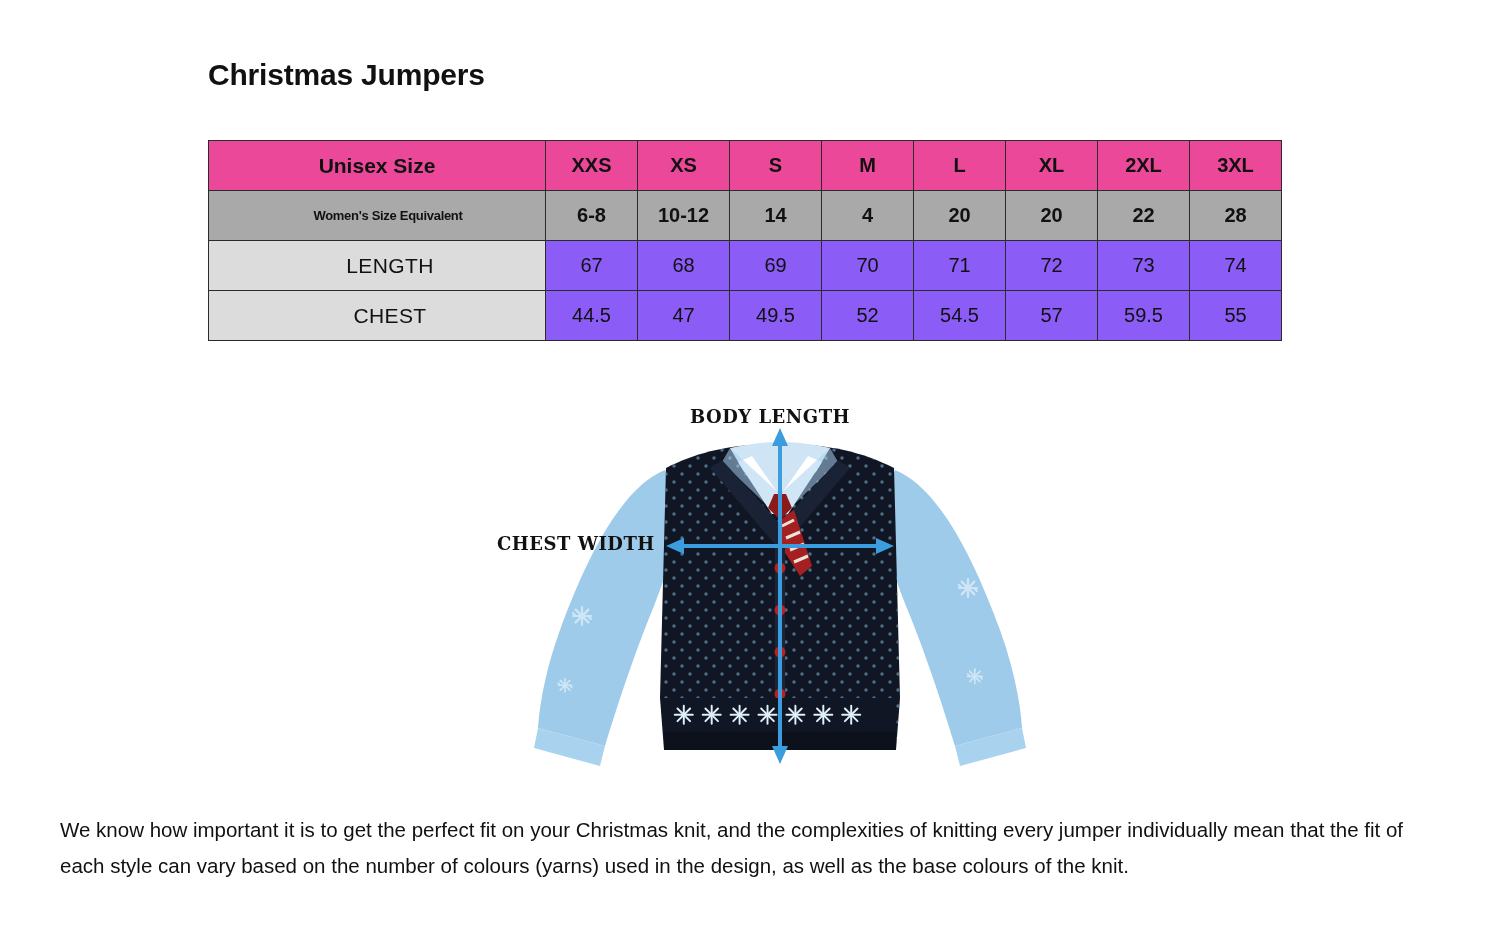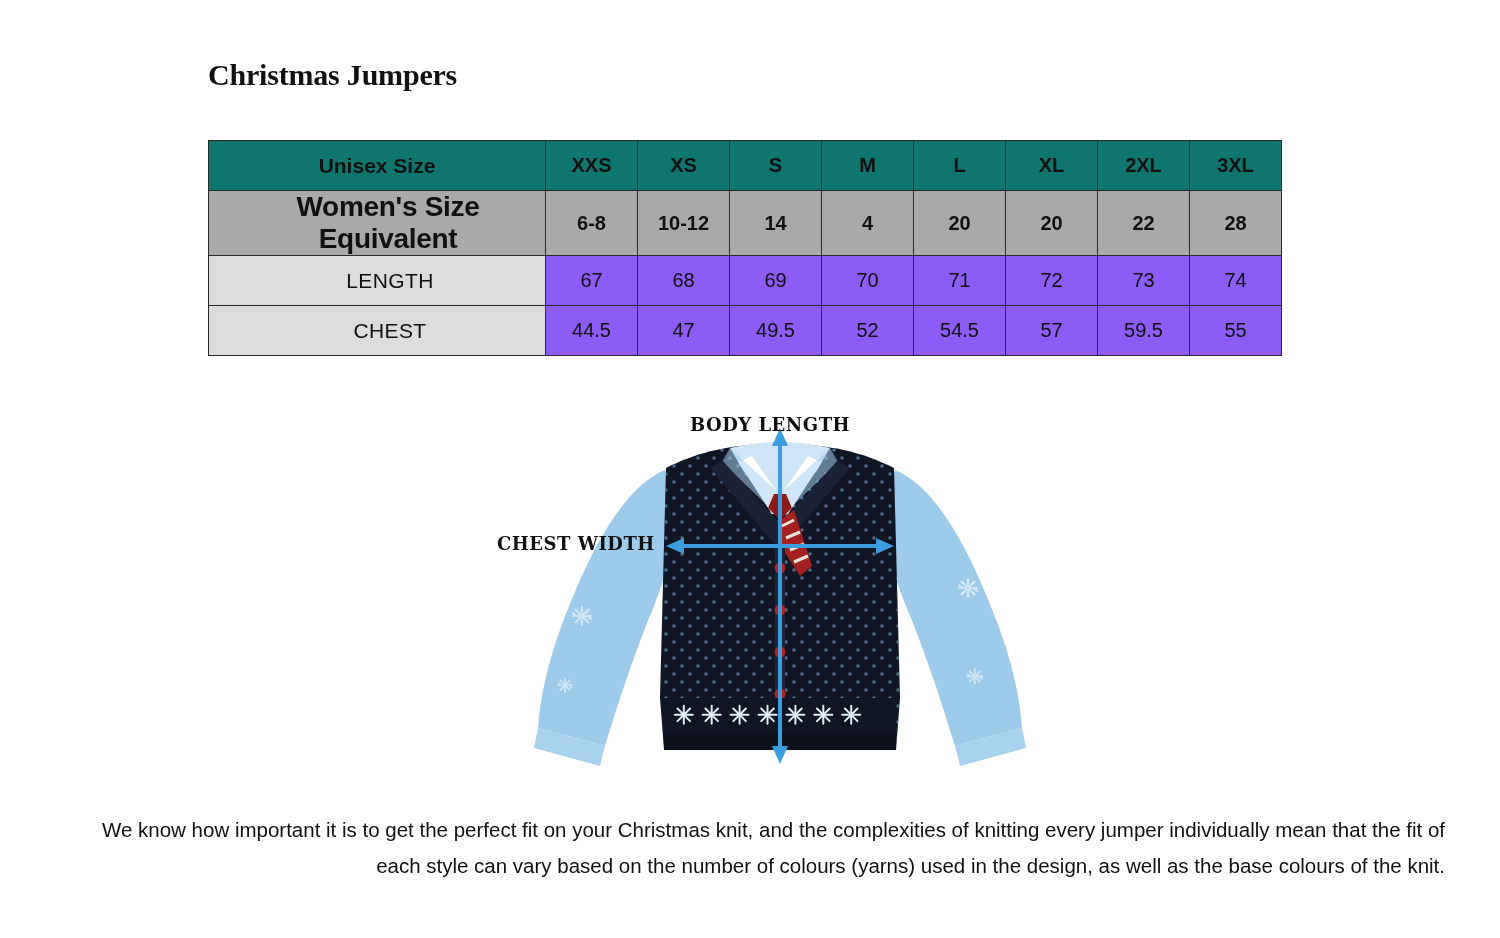--- a/index.html
+++ b/index.html
@@ -24,21 +24,20 @@
 
   
   .page-title {
     position: absolute;
     left: 208px;
     top: 58px;
     font-size: 30px;
     font-weight: bold;
     letter-spacing: -0.2px;
     color: #111111;
-    font-family: Liberation Serif, serif;
   }
 
   
   .size-table {
     position: absolute;
     left: 208px;
     top: 140px;
     border-collapse: collapse;
     table-layout: fixed;
   }
@@ -48,34 +47,34 @@
     vertical-align: middle;
     font-size: 19px;
     height: 50px;
     padding: 0 4px;
     box-sizing: border-box;
   }
   .col-label { width: 337px; }
   .col-size  { width: 92px; }
 
   .row-head td {
-    background: #0f766e;
+    background: #ec4899;
     font-weight: bold;
     font-size: 20px;
   }
   .row-head td.label-cell {
     font-size: 21px;
   }
   .row-sub td {
     background: #a9a9a9;
     font-weight: bold;
     font-size: 20px;
   }
   .row-sub td.label-cell {
-    font-size: 28px;
+    font-size: 13px;
     letter-spacing: -0.3px;
     padding-left: 26px;
   }
   .row-data td {
     background: #8b5cf6;
     font-weight: normal;
     font-size: 20px;
   }
   .row-data td.label-cell {
     background: #dcdcdc;
@@ -97,35 +96,35 @@
     position: absolute;
     font-family: "DejaVu Serif", serif;
     font-weight: bold;
     font-size: 18px;
     letter-spacing: 0.5px;
     color: #111111;
     white-space: nowrap;
   }
   .label-body-length {
     left: 260px;
-    top: 16px;
+    top: 8px;
     text-align: center;
   }
   .label-chest-width {
     left: 67px;
     top: 135px;
   }
 
   
   .footer-note {
     position: absolute;
     left: 60px;
     top: 812px;
     width: 1385px;
-    text-align: right;
+    text-align: left;
     font-size: 20.5px;
     line-height: 36px;
     color: #111111;
   }
 </style>
 </head>
 <body>
 
 <div id="page">
 

